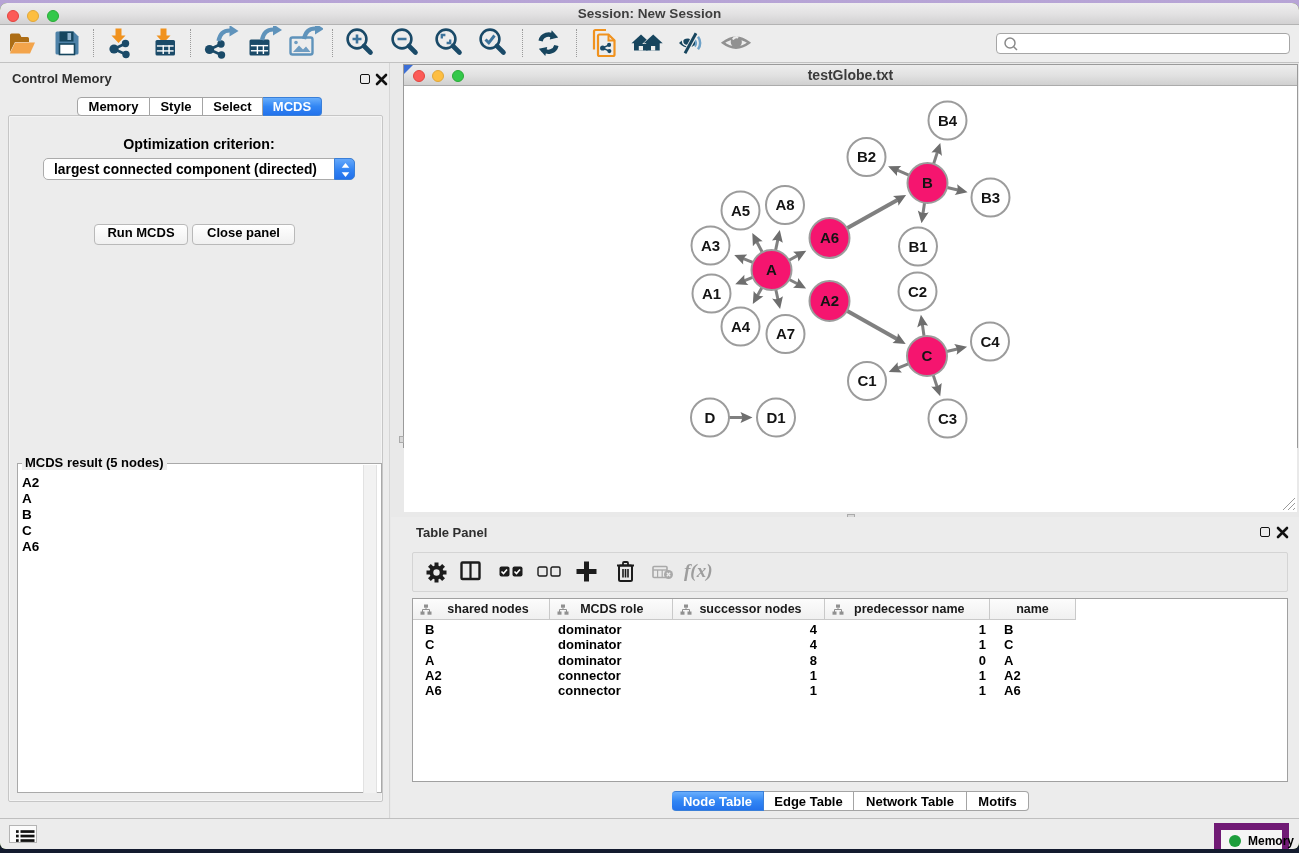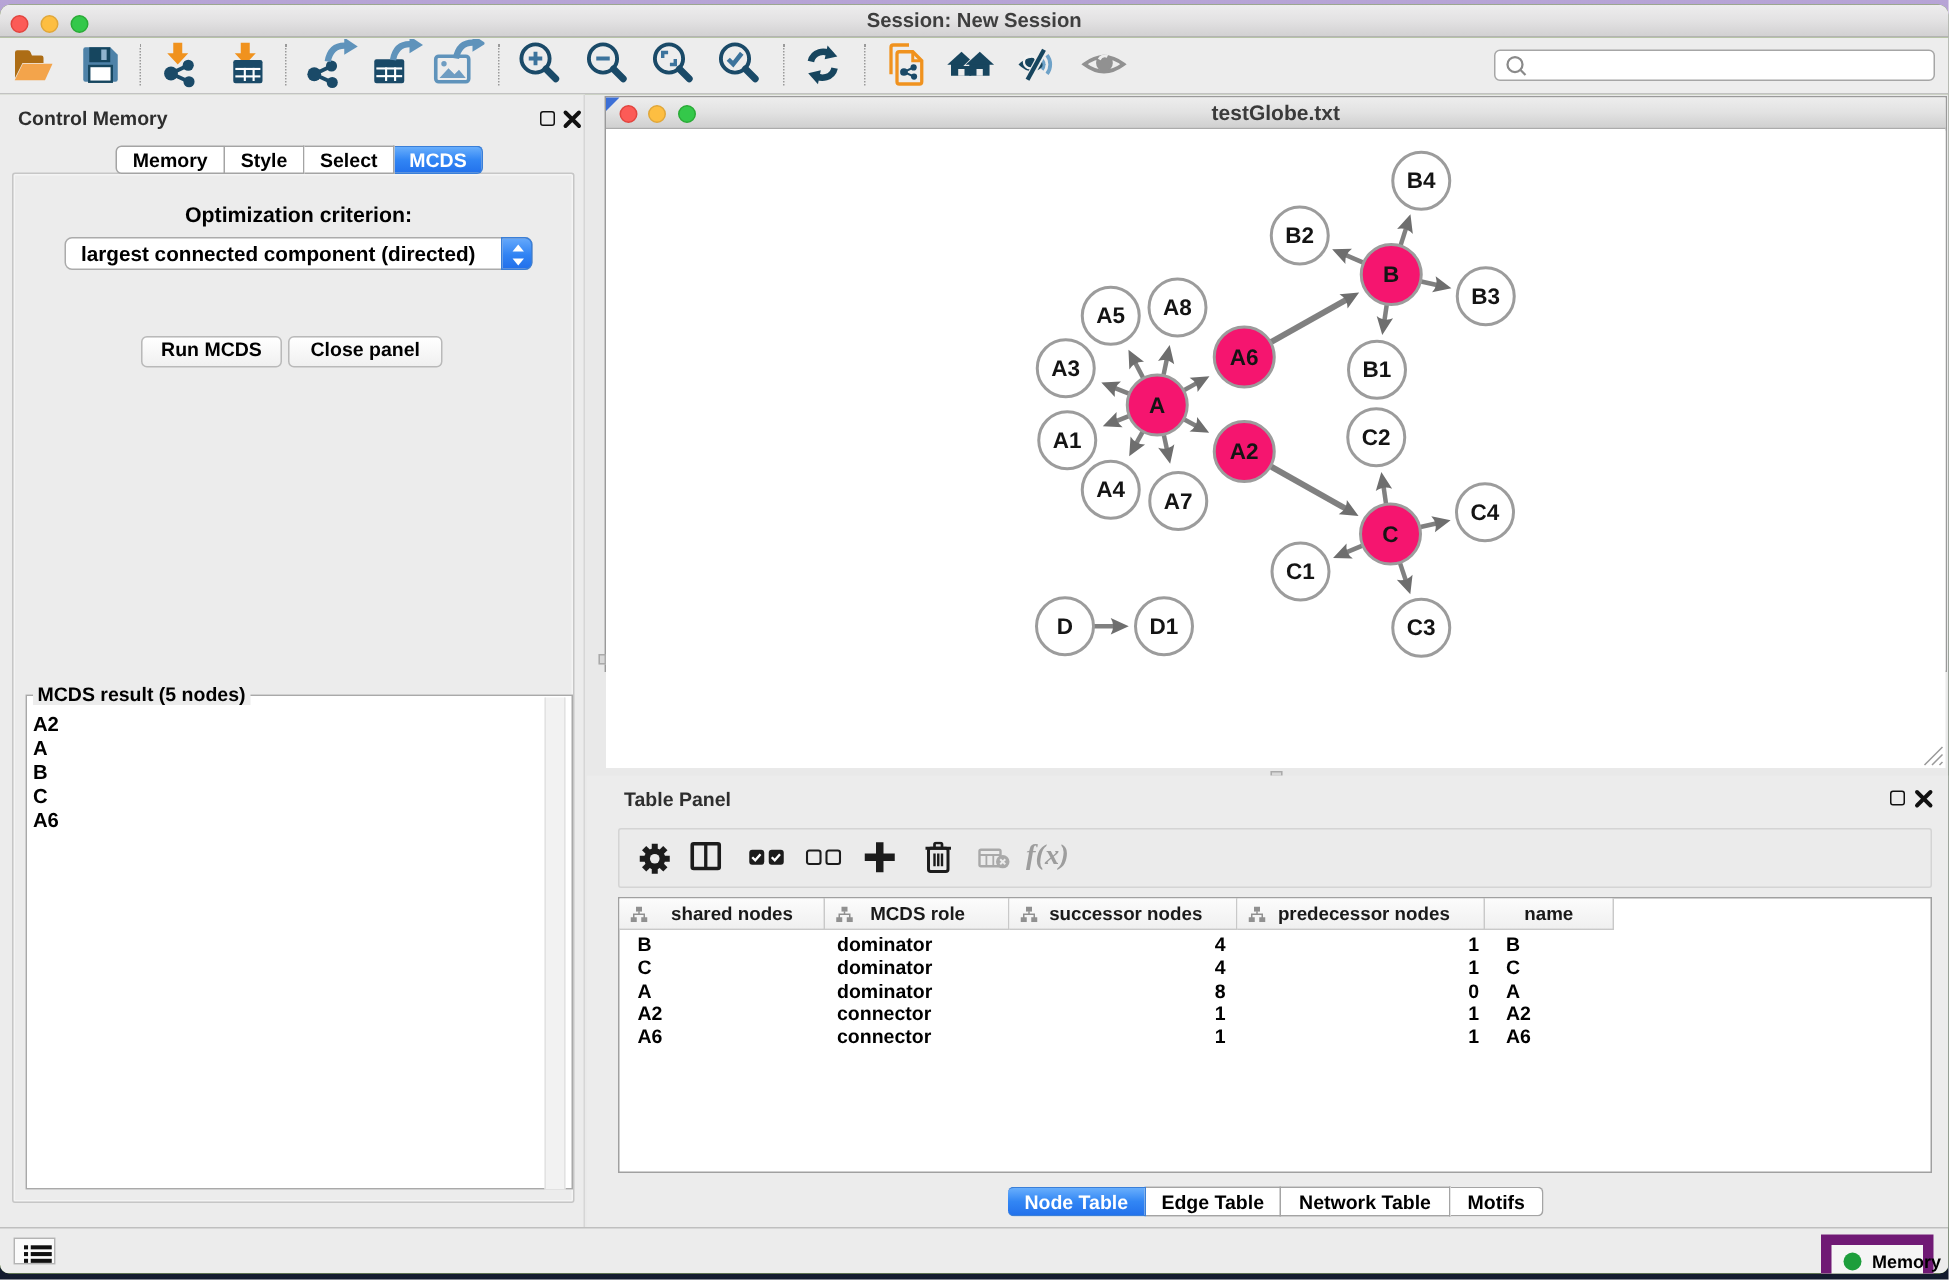--- a/index.html
+++ b/index.html
@@ -434,21 +434,21 @@
               </svg>
               <div class="ht" style="padding-left:5px">successor nodes</div>
             </div>
             <div class="hcell" style="left:411.5px;width:165.5px">
               <svg style="position:absolute;left:7px;top:5px" width="12" height="11" viewBox="0 0 12 11">
                 <rect x="4" y="0.5" width="4" height="3.2" fill="#909090"></rect>
                 <path d="M6,3.5 V5.5 M2.5,8 V5.5 H9.5 V8" stroke="#909090" stroke-width="1" fill="none"></path>
                 <rect x="0.5" y="7.5" width="4" height="3.2" fill="#909090"></rect>
                 <rect x="7.5" y="7.5" width="4" height="3.2" fill="#909090"></rect>
               </svg>
-              <div class="ht" style="padding-left:5px">predecessor nodes</div>
+              <div class="ht" style="padding-left:5px">predecessor name</div>
             </div>
             <div class="hcell" style="left:577px;width:86px">
               <div class="ht" style="padding-left:0px">name</div>
             </div>
           </div>
         <div class="trow" style="left:12px;top:23.0px;width:120px">B</div>
           <div class="trow" style="left:145px;top:23.0px;width:110px">dominator</div>
           <div class="trow" style="left:259px;top:23.0px;width:145px;text-align:right">4</div>
           <div class="trow" style="left:412px;top:23.0px;width:161px;text-align:right">1</div>
           <div class="trow" style="left:591px;top:23.0px;width:80px">B</div>

